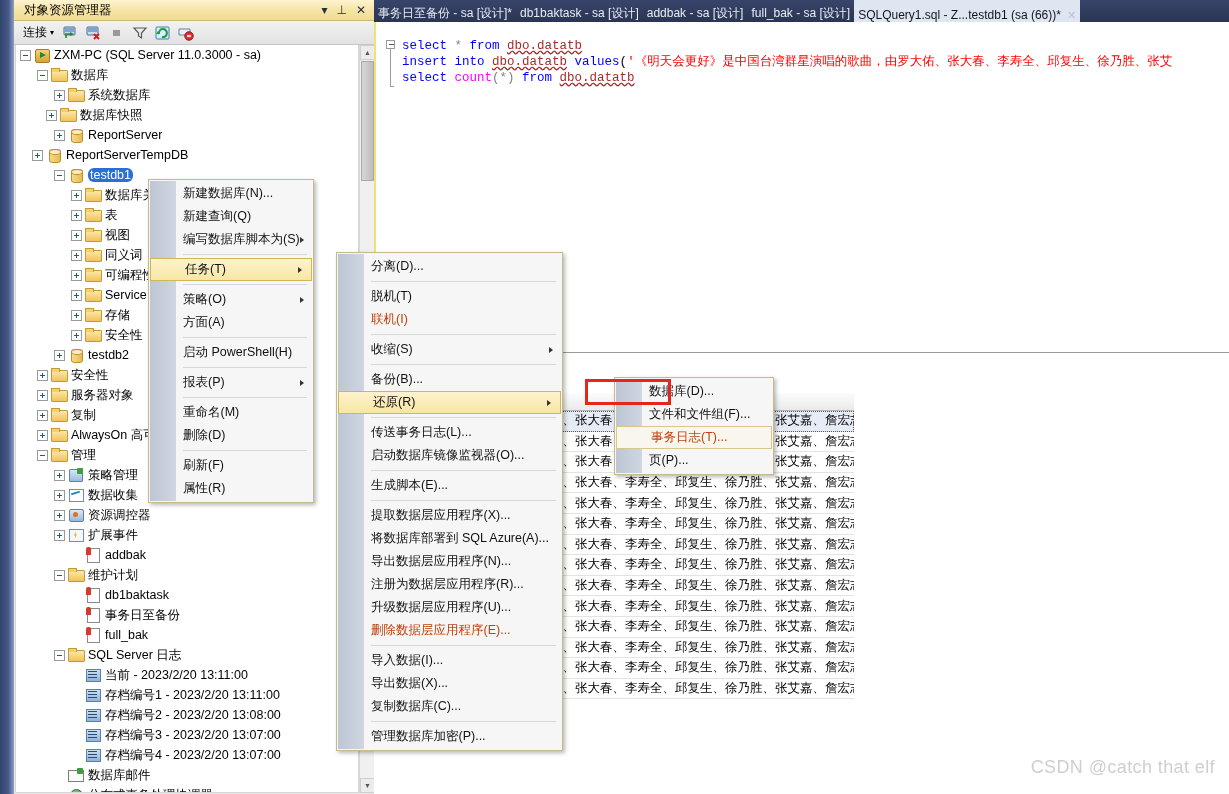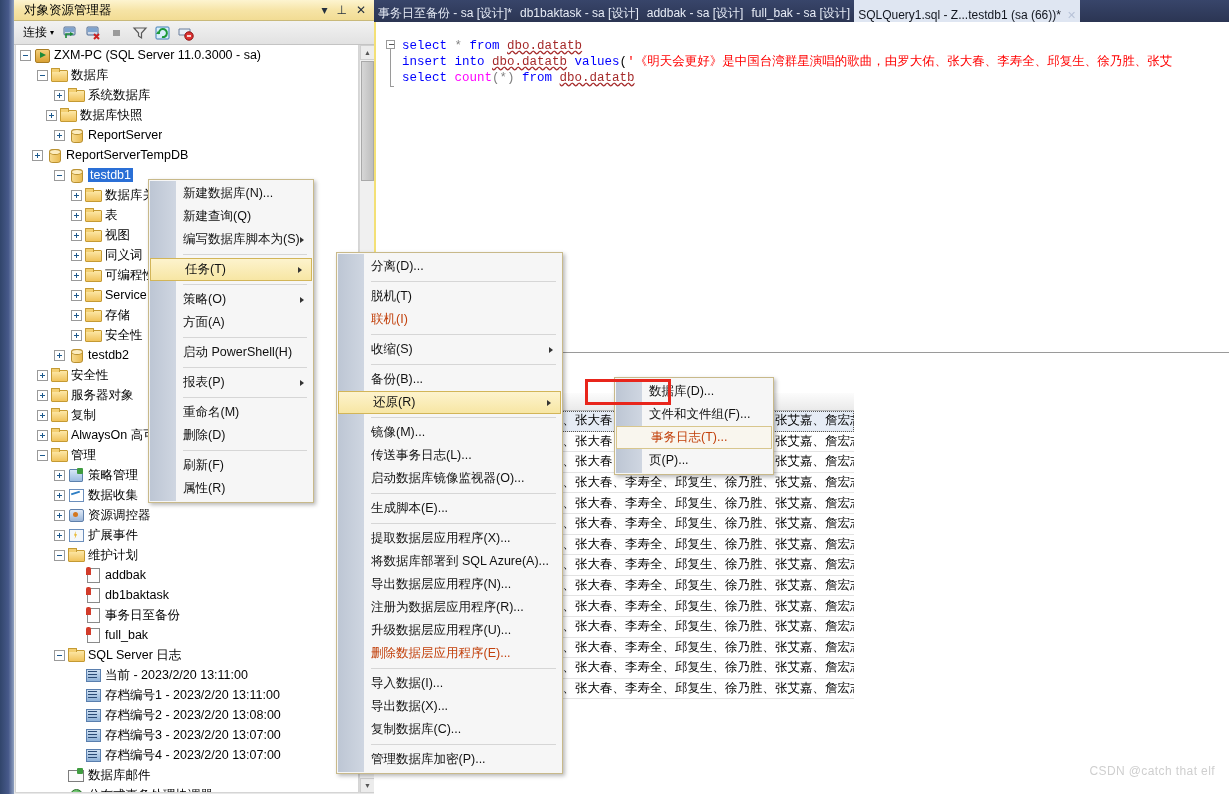--- a/index.html
+++ b/index.html
@@ -62,21 +62,21 @@
   .exp::before {
     content: ""; position: absolute; left: 2px; top: 4px; width: 5px; height: 1px; background: #1e5a8e;
   }
   .exp.plus::after {
     content: ""; position: absolute; left: 4px; top: 2px; width: 1px; height: 5px; background: #1e5a8e;
   }
   .exp.none { border: none; background: none; }
   .exp.none::before { display: none; }
   .ico { width: 16px; height: 16px; margin-right: 4px; flex: none; position: relative; }
   .lbl { overflow: hidden; text-overflow: clip; }
-  .lbl.sel { background: #2a6fd6; color: #fff; padding: 0 2px; }
+  .lbl.sel { background: #2a6fd6; color: #fff; padding: 0 2px; border-radius: 6px; }
 
   
   .ico.folder::before {
     content:""; position:absolute; left:0; top:3px; width:15px; height:10px;
     background: linear-gradient(to bottom,#fde8a8,#f0c35c);
     border:1px solid #c49a33; border-radius:1px;
   }
   .ico.folder::after {
     content:""; position:absolute; left:0; top:1px; width:7px; height:3px;
     background:#f3cf72; border:1px solid #c49a33; border-bottom:none; border-radius:1px 1px 0 0;
@@ -245,21 +245,21 @@
   }
   .grow.sel { background:#e6ecf5; outline:1px dotted #555; outline-offset:-1px; }
   .rowhdr {
     width: 22px; height:100%; flex:none;
     background: linear-gradient(to bottom,#fbfbfb,#e7e7e7); border-right:1px solid #c2c2c2;
   }
   .gcell { padding-left:4px; overflow:hidden; text-overflow:clip; }
 
   .watermark {
     position:absolute; right: 14px; bottom: 16px;
-    color: #cfcfcf; font-size: 12px; letter-spacing: .4px;
+    color: #cfcfcf; font-size: 18px; letter-spacing: .4px;
   }
 
   
   .menu {
     position: absolute; background: #f6f6f6; border: 1px solid #c8b98a;
     box-shadow: 2px 2px 4px rgba(0,0,0,.28); padding: 2px 0;
     font-size: 12.5px; color: #111;
   }
   .menu .gut {
     position:absolute; left:1px; top:1px; bottom:1px; width:26px;
@@ -472,29 +472,29 @@
         <div class="node" style="padding-left: 38px;">
           <span class="exp plus"></span>
           <span class="ico gov"></span>
           <span class="lbl">资源调控器</span>
         </div>
         <div class="node" style="padding-left: 38px;">
           <span class="exp plus"></span>
           <span class="ico evt"></span>
           <span class="lbl">扩展事件</span>
         </div>
-        <div class="node" style="padding-left: 38px;">
-          <span class="exp"></span>
-          <span class="ico folder"></span>
-          <span class="lbl">维护计划</span>
-        </div>
         <div class="node" style="padding-left: 55px;">
           <span class="exp none"></span>
           <span class="ico plan"></span>
           <span class="lbl">addbak</span>
+        </div>
+        <div class="node" style="padding-left: 38px;">
+          <span class="exp"></span>
+          <span class="ico folder"></span>
+          <span class="lbl">维护计划</span>
         </div>
         <div class="node" style="padding-left: 55px;">
           <span class="exp none"></span>
           <span class="ico plan"></span>
           <span class="lbl">db1baktask</span>
         </div>
         <div class="node" style="padding-left: 55px;">
           <span class="exp none"></span>
           <span class="ico plan"></span>
           <span class="lbl">事务日至备份</span>
@@ -721,23 +721,20 @@
       <div class="msep"></div>
       <div class="mi">
         <span>备份(B)...</span>
       </div>
       <div class="mi hl">
         <span>还原(R)</span>
         <span class="arrow"></span>
       </div>
       <div class="msep"></div>
       <div class="mi">
-        <span>镜像(M)...</span>
-      </div>
-      <div class="mi">
         <span>传送事务日志(L)...</span>
       </div>
       <div class="mi">
         <span>启动数据库镜像监视器(O)...</span>
       </div>
       <div class="msep"></div>
       <div class="mi">
         <span>生成脚本(E)...</span>
       </div>
       <div class="msep"></div>

